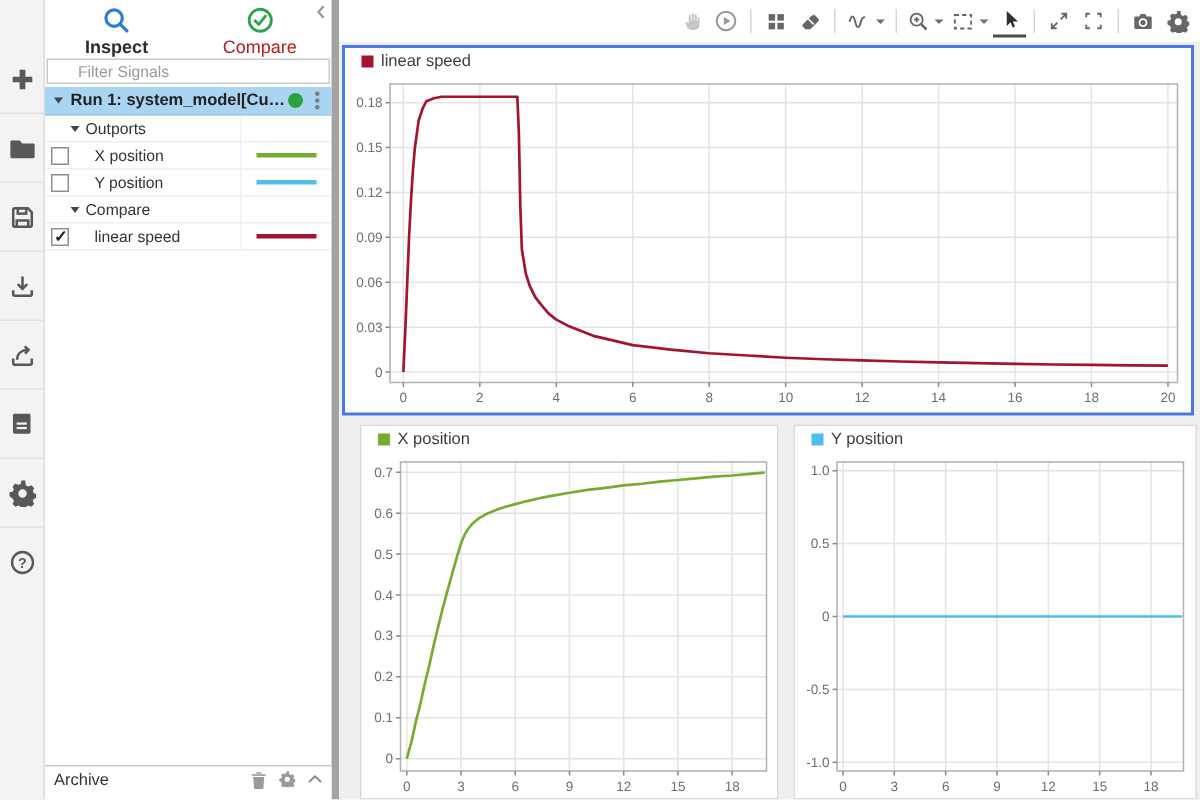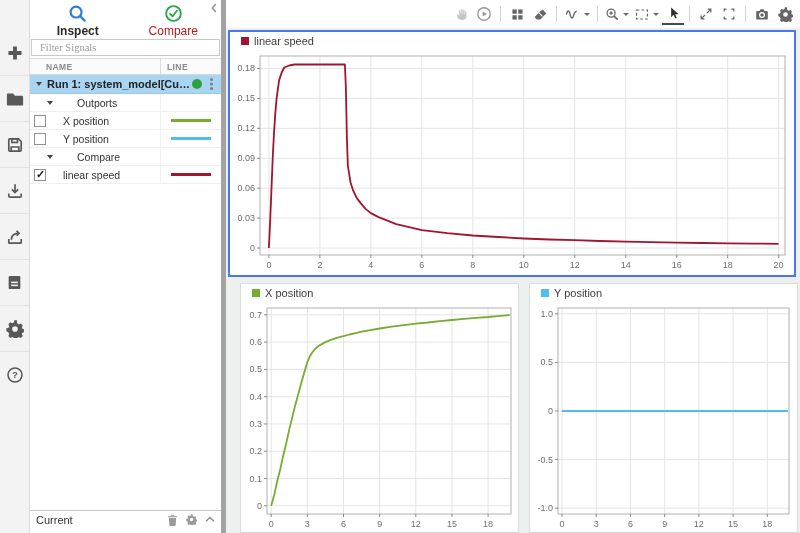--- a/index.html
+++ b/index.html
@@ -17,42 +17,42 @@
            position:relative;background:#fff;box-sizing:border-box}
   .collapse{position:absolute;top:3px;right:3px;cursor:pointer}
   .tabs{height:38px;display:flex}
   .tab{flex:1;display:flex;flex-direction:column;align-items:center;justify-content:flex-start;
        padding-top:4px;cursor:pointer;gap:1px}
   .tab .tab-label{font-size:12px;color:#b91c1c}
   .tab.active .tab-label{font-weight:bold;color:#2b2b2b}
   .tab.active .underline{width:52px;height:3px;background:#5f5f5f;margin-top:2px}
   .filter-wrap{padding:1px 1px 2px 1px}
   .filter-wrap input{width:100%;box-sizing:border-box;height:17px;border:1px solid #c9c9c9;
-       font-family:Liberation Serif, serif;font-size:10.5px;padding:0 8px;color:#333;outline:none}
+       font-family:Liberation Sans, sans-serif;font-size:10.5px;padding:0 20px;color:#333;outline:none}
   .filter-wrap input::placeholder{color:#9a9a9a}
   .thead{height:15px;display:grid;grid-template-columns:1fr 61px;align-items:center;
          background:#fafafa;border-top:1px solid #dedede;border-bottom:1px solid #d8d8d8;
          font-size:8.5px;font-weight:bold;color:#8a8a8a;letter-spacing:.4px}
   .thead .c1{padding-left:16px}
   .thead .c2{border-left:1px solid #dcdcdc;padding-left:6px;height:100%;display:flex;align-items:center}
   .tree{flex:1;overflow:hidden}
   .row{display:grid;grid-template-columns:20px 1fr 61px;align-items:center;height:17px;
        border-bottom:1px solid #efefef;cursor:pointer}
   .row .linecell{height:100%;display:flex;align-items:center;justify-content:center;border-left:1px solid #f1f1f1}
   .swatch{width:40px;height:3px}
   .row-run{display:flex;align-items:center;height:18px;background:#a9d5f2;padding-left:6px;
            border-bottom:1px solid #9cc8e8;cursor:pointer}
   .row-run .run-label{font-weight:bold;font-size:11px;margin-left:5px;flex:1;white-space:nowrap;
            overflow:hidden;text-overflow:ellipsis;color:#222}
   .dot{width:10px;height:10px;border-radius:50%;background:#2ca23c;margin-right:8px;flex:none}
   .kebab{width:3px;height:3px;border-radius:50%;background:#7d7d7d;margin:-9px 8px 0 0;
          box-shadow:0 4.5px 0 #7d7d7d,0 9px 0 #7d7d7d;flex:none;cursor:pointer}
   .tri{width:0;height:0;border-left:3.5px solid transparent;border-right:3.5px solid transparent;
        border-top:4.5px solid #454545;flex:none}
-  .grp-label{margin-left:24px;font-size:10.5px;color:#333}
+  .grp-label{margin-left:4px;font-size:10.5px;color:#333}
   .grp-inner{display:flex;align-items:center;padding-left:17px;grid-column:1/3}
   .sig-label{padding-left:13px;font-size:10.5px;color:#333;white-space:nowrap}
   input[type=checkbox]{appearance:none;-webkit-appearance:none;width:12px;height:12px;
        border:1px solid #8f8f8f;background:#fff;margin:0 0 0 4px;position:relative;cursor:pointer;flex:none}
   input[type=checkbox]:checked::after{content:"\2713";position:absolute;left:1px;top:-2px;
        font-size:11px;font-weight:bold;color:#222}
   .panel-bar{height:17px;border-top:1px solid #c9c9c9;display:flex;align-items:center;
        padding:0 6px;background:#fff;cursor:pointer;gap:8px}
   .panel-bar .panel-label{flex:1;font-size:11px;color:#333}
   .sidebar-footer-pad{height:5px;background:#fff}
@@ -184,24 +184,20 @@
           </svg>
         </span>
       <span class="tab-label">Compare</span>
     </div>
   </div>
 
   <div class="filter-wrap">
     <input type="text" placeholder="Filter Signals" style="">
   </div>
 
-  <div class="thead">
-    <span class="c1">NAME</span>
-    <span class="c2">LINE</span>
-  </div>
 
   <div class="tree">
     <div class="row-run">
       <span class="tri"></span>
       <span class="run-label">Run 1: system_model[Current]</span>
       <span class="dot" style="background: rgb(44, 162, 60);"></span>
       <span class="kebab"></span>
     </div>
 
     <div class="row">
@@ -239,21 +235,21 @@
     <div class="row">
       <input type="checkbox" checked="" style="">
       <span class="sig-label">linear speed</span>
       <div class="linecell">
         <span class="swatch" style="background: rgb(162, 20, 47);"></span>
       </div>
     </div>
   </div>
 
   <div class="panel-bar">
-    <span class="panel-label">Current</span>
+    <span class="panel-label">Archive</span>
     <span>
         <svg width="11" height="12" viewBox="0 0 12 13">
           <path fill="#9a9a9a" d="M4.2 0.8h3.6v1.1H4.2z"></path>
           <rect x="1" y="2.3" width="10" height="1.2" fill="#9a9a9a"></rect>
           <path fill="#9a9a9a" d="M2 4.3h8l-.6 8a.8.8 0 0 1-.8.7H3.4a.8.8 0 0 1-.8-.7z"></path>
         </svg>
       </span>
     <span>
         <svg width="11" height="11" style="color:#9a9a9a">
           <use href="#gear" width="11" height="11"></use>

